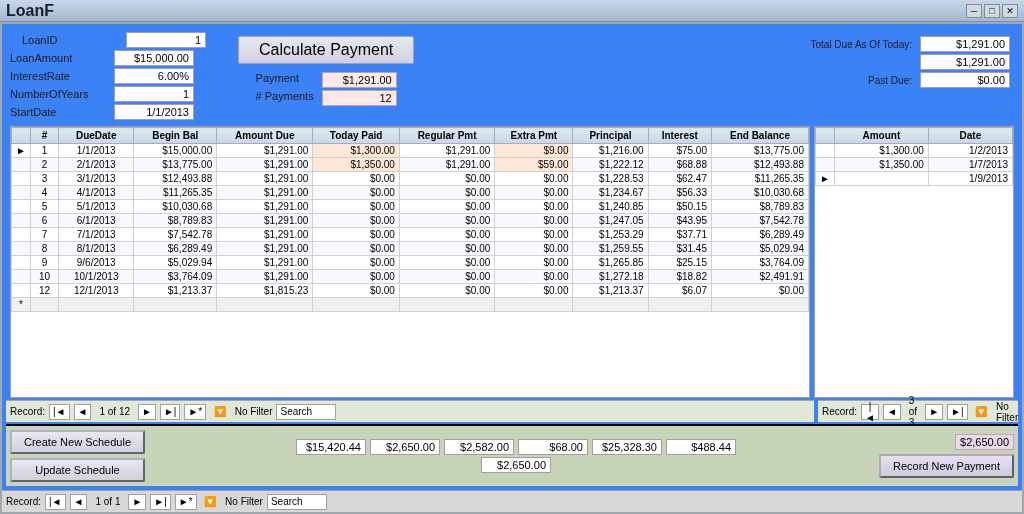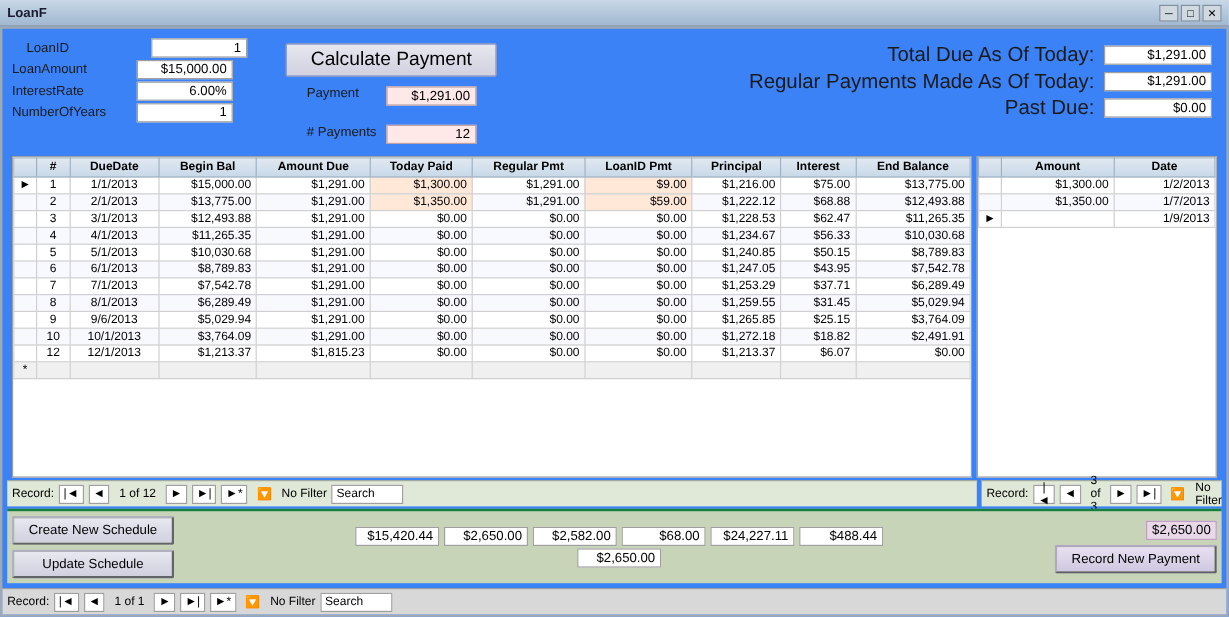--- a/index.html
+++ b/index.html
@@ -13,21 +13,21 @@
     }
     .title-bar {
       background: linear-gradient(to bottom, #c8d8e8, #a0b8d0);
       height: 22px;
       display: flex;
       align-items: center;
       padding: 0 6px;
       border-bottom: 1px solid #8090a0;
     }
     .title-bar-text {
-      font-size: 11px;
+      font-size: 16px;
       font-weight: bold;
       color: #1a1a2e;
       flex: 1;
     }
     .title-bar-controls {
       display: flex;
       gap: 2px;
     }
     .tb-btn {
       width: 16px; height: 14px;
@@ -92,21 +92,21 @@
       background: linear-gradient(to bottom, #e8e8f0, #d0d0e0);
       border: 1px solid #a0a0c0;
       padding: 4px 20px;
       font-size: 16px;
       cursor: pointer;
       border-radius: 2px;
     }
     .payment-grid {
       display: grid;
       grid-template-columns: auto auto;
-      gap: 16px 8px;
+      gap: 2px 8px;
       margin-top: 4px;
     }
     .payment-label { font-size: 11px; color: #1a1a1a; }
     .payment-value {
       background: #ffe8e8;
       border: 1px solid #c0a0a0;
       padding: 1px 4px;
       font-size: 11px;
       text-align: right;
       min-width: 70px;
@@ -117,21 +117,21 @@
       flex-direction: column;
       gap: 2px;
       padding: 4px;
     }
     .summary-row {
       display: flex;
       align-items: center;
       justify-content: flex-end;
       gap: 8px;
     }
-    .summary-label { font-size: 17px; color: #1a1a1a; }
+    .summary-label { font-size: 10px; color: #1a1a1a; }
     .summary-value {
       background: white;
       border: 1px solid #a0a0a0;
       padding: 1px 4px;
       font-size: 11px;
       text-align: right;
       min-width: 80px;
     }
     .tables-section {
       display: flex;
@@ -195,21 +195,21 @@
     .nav-search {
       background: white;
       border: 1px solid #a0a0a0;
       height: 16px;
       padding: 0 3px;
       font-size: 10px;
       width: 60px;
     }
     .bottom-section {
       background: #c8d4b8;
-      border-top: 2px solid #15803d;
+      border-top: 2px solid #000000;
       padding: 4px;
       display: flex;
       align-items: center;
       gap: 20px;
     }
     .action-btn {
       background: linear-gradient(to bottom, #e8e8f0, #d0d0e0);
       border: 2px outset #b0b0c0;
       padding: 4px 12px;
       font-size: 11px;
@@ -283,39 +283,42 @@
           <input class="field-value" value="$15,000.00" style="width: 80px;">
         </div>
         <div class="field-row">
           <span class="field-label">InterestRate</span>
           <input class="field-value" value="6.00%" style="width: 60px;">
         </div>
         <div class="field-row">
           <span class="field-label">NumberOfYears</span>
           <input class="field-value" value="1" style="width: 60px;">
         </div>
+        <div class="field-row">
+          <span class="field-label">StartDate</span>
+          <input class="field-value" value="1/1/2013" style="width: 80px;">
+        </div>
       </div>
 
       <div class="calc-section">
         <button class="calc-btn">Calculate Payment</button>
         <div class="payment-grid">
           <span class="payment-label">Payment</span>
           <input class="payment-value" value="$1,291.00" style="width: 75px;">
           <span class="payment-label"># Payments</span>
           <input class="payment-value" value="12" style="width: 75px;">
         </div>
       </div>
 
       <div class="summary-section">
         <div class="summary-row">
           <span class="summary-label">Total Due As Of Today:</span>
           <input class="summary-value" value="$1,291.00" style="width: 90px;">
         </div>
         <div class="summary-row">
-          <span class="summary-label">Regular Payments Made As Of Today:</span>
           <input class="summary-value" value="$1,291.00" style="width: 90px;">
         </div>
         <div class="summary-row">
           <span class="summary-label">Past Due:</span>
           <input class="summary-value" value="$0.00" style="width: 90px;">
         </div>
       </div>
     </div>
 
     <div class="tables-section">
@@ -324,21 +327,21 @@
         <table>
           <thead>
             <tr>
               <th style="width:10px;"></th>
               <th>#</th>
               <th>DueDate</th>
               <th>Begin Bal</th>
               <th>Amount Due</th>
               <th>Today Paid</th>
               <th>Regular Pmt</th>
-              <th>LoanID Pmt</th>
+              <th>Extra Pmt</th>
               <th>Principal</th>
               <th>Interest</th>
               <th>End Balance</th>
             </tr>
           </thead>
           <tbody>
             <tr style="background:#dde8ff;">
               <td class="center">►</td>
               <td class="center">1</td>
               <td class="center">1/1/2013</td>
@@ -557,21 +560,21 @@
       <div style="display:flex; flex-direction:column; gap:4px;">
         <button class="action-btn">Create New Schedule</button>
         <button class="action-btn">Update Schedule</button>
       </div>
       <div style="display:flex; flex-direction:column; gap:2px; flex:1; padding-left:8px;">
         <div style="display:flex; gap:4px; justify-content: center;">
           <div class="total-val">$15,420.44</div>
           <div class="total-val">$2,650.00</div>
           <div class="total-val">$2,582.00</div>
           <div class="total-val">$68.00</div>
-          <div class="total-val">$24,227.11</div>
+          <div class="total-val">$25,328.30</div>
           <div class="total-val">$488.44</div>
         </div>
         <div style="display:flex; gap:4px; justify-content: center; align-items:center;">
           <div class="total-val">$2,650.00</div>
         </div>
       </div>
       <div style="display:flex; flex-direction:column; gap:4px; align-items:flex-end;">
         <div class="side-total">$2,650.00</div>
         <button class="record-payment-btn">Record New Payment</button>
       </div>

